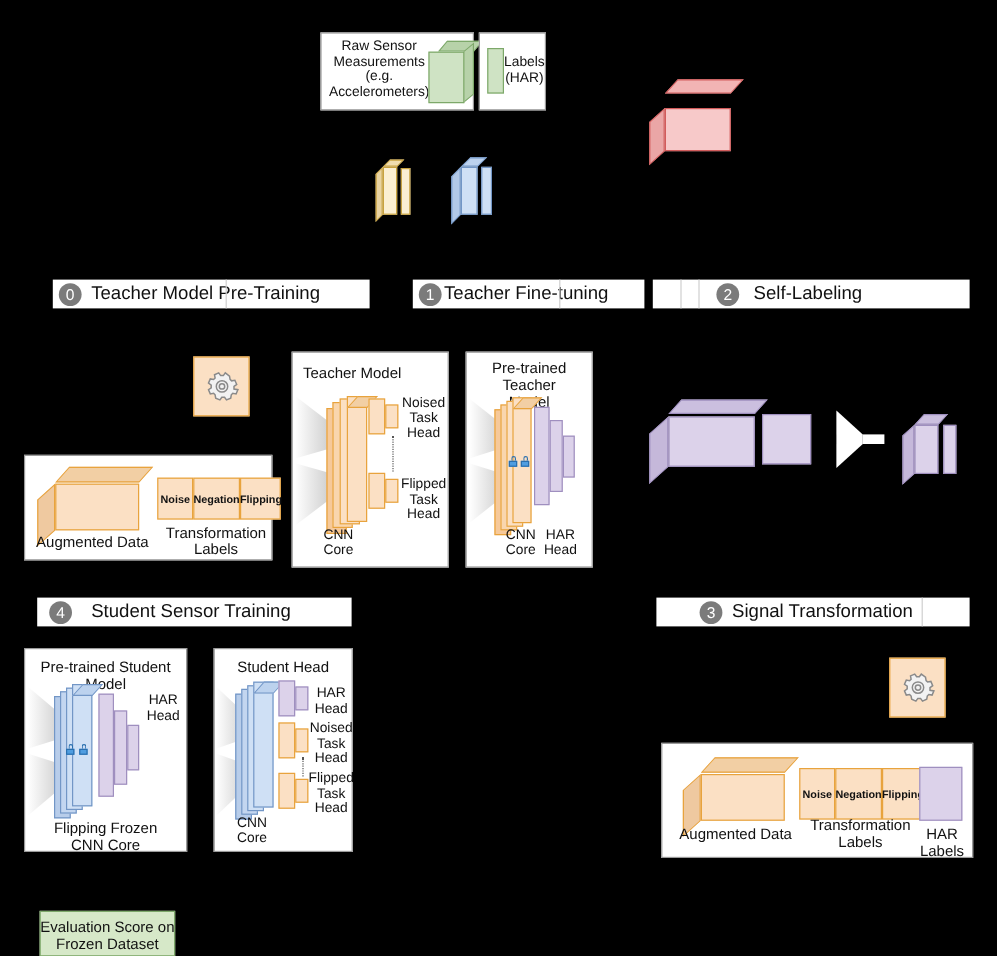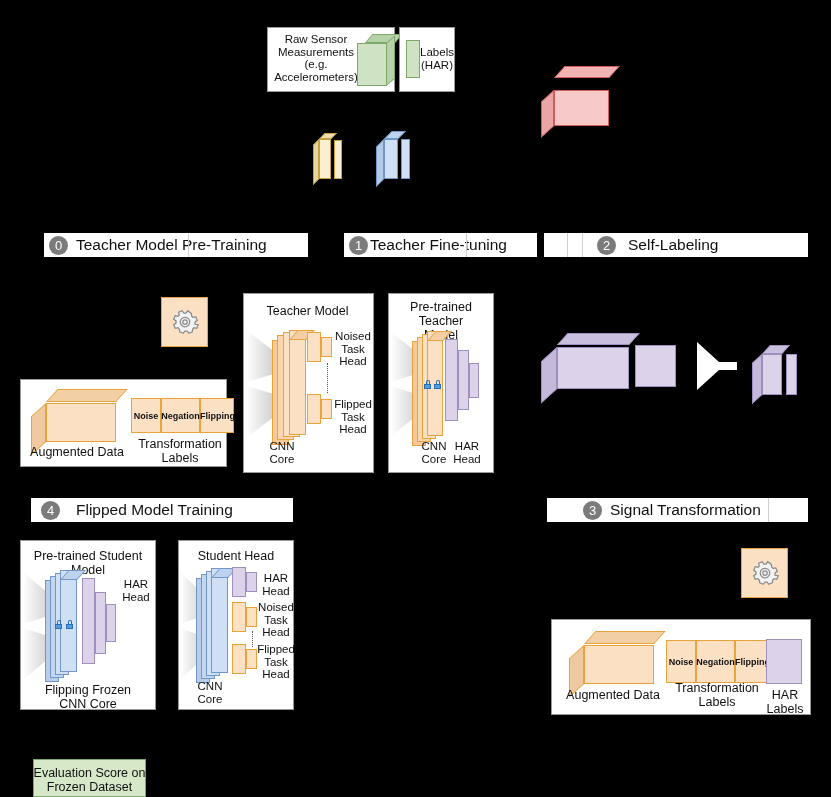--- a/index.html
+++ b/index.html
@@ -112,21 +112,21 @@
 
 <div class="hdr" style="left:544px;top:233px;width:264px;">
   <div class="num" style="margin-left:53px;">2</div>
   <div class="ttl" style="margin-left:12px;">Self-Labeling</div>
 </div>
 <div class="divline" style="left:567px;top:233px;height:24px;"></div>
 <div class="divline" style="left:582px;top:233px;height:24px;"></div>
 
 <div class="hdr" style="left:31px;top:498px;width:262px;">
   <div class="num" style="margin-left:10px;">4</div>
-  <div class="ttl" style="margin-left:16px;">Flipped Model Training</div>
+  <div class="ttl" style="margin-left:16px;">Student Sensor Training</div>
 </div>
 
 <div class="hdr" style="left:547px;top:498px;width:261px;">
   <div class="num" style="margin-left:36px;">3</div>
   <div class="ttl" style="margin-left:8px;">Signal Transformation</div>
 </div>
 <div class="divline" style="left:768px;top:498px;height:24px;"></div>
 
 <div class="gearbox" style="left:161px;top:297px;width:47px;height:50px;">
   <svg width="30" height="30" viewBox="0 0 24 24">
@@ -149,21 +149,21 @@
 <div class="rect" style="left:131px;top:398px;width:30px;height:35px;background:#fbe0c4;border:1px solid #e8a33d;"></div>
 <div class="t sm" style="left:131px;top:411px;width:30px;">Noise</div>
 <div class="rect" style="left:161px;top:398px;width:39px;height:35px;background:#fbe0c4;border:1px solid #e8a33d;"></div>
 <div class="t sm" style="left:161px;top:411px;width:39px;">Negation</div>
 <div class="rect" style="left:200px;top:398px;width:34px;height:35px;background:#fbe0c4;border:1px solid #e8a33d;"></div>
 <div class="t sm" style="left:200px;top:411px;width:34px;">Flipping</div>
 <div class="t lg" style="left:125px;top:437px;width:110px;">Transformation
 Labels</div>
 
 <div class="panel bord" style="left:243px;top:293px;width:131px;height:180px;"></div>
-<div class="t lg" style="left:243px;top:304px;width:129px;">Teacher Model</div>
+<div class="t lg" style="left:229px;top:304px;width:129px;">Teacher Model</div>
 
 <svg class="splash" style="left:246px;top:330px;" width="50" height="120">
   <defs>
       <linearGradient id="g1" x1="0" y1="0" x2="1" y2="0">
     <stop offset="0%" stop-color="#ffffff"></stop>
         <stop offset="100%" stop-color="#b8b8b8"></stop>
       </linearGradient>
     </defs>
   <polygon points="0,0 42,32 42,40 0,52" fill="url(#g1)"></polygon>
   <polygon points="0,56 42,68 42,76 0,108" fill="url(#g1)"></polygon>

